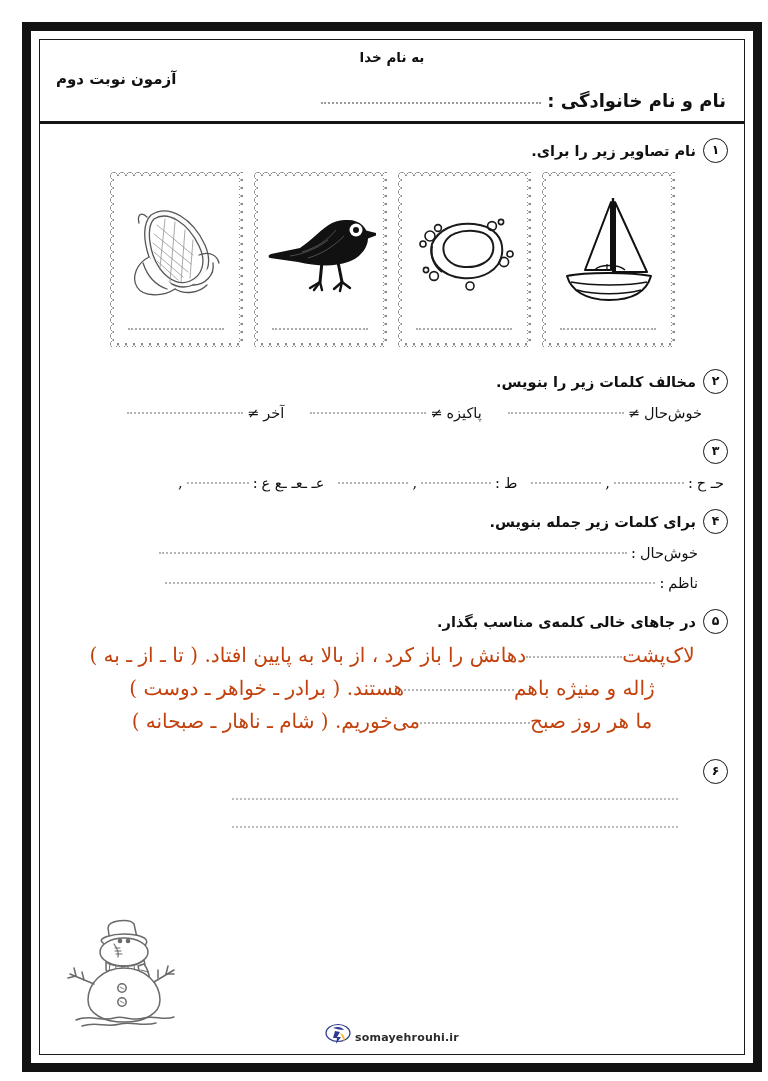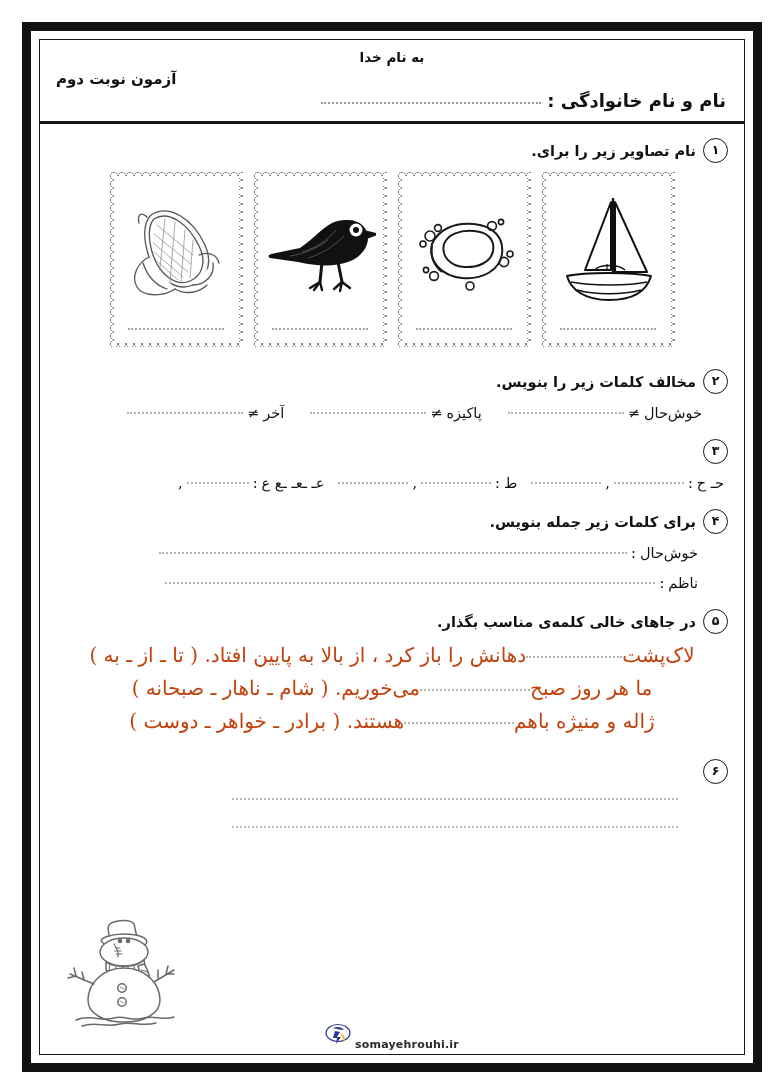--- a/index.html
+++ b/index.html
@@ -139,21 +139,21 @@
     margin-right:auto;margin-left:auto;
     transform:translateX(64px);
   }
   .snowman{
     position:absolute;left:22px;bottom:22px;
     width:122px;height:124px;
   }
   
   .watermark{
     position:absolute;left:0;right:0;bottom:3px;
-    display:flex;align-items:flex-end;justify-content:center;gap:4px;
+    display:flex;align-items:center;justify-content:center;gap:4px;
     direction:ltr;
   }
   .wm-text{
     font-size:11px;font-weight:bold;color:#2b2b2b;
     font-family:"DejaVu Sans","Liberation Sans",sans-serif;
     letter-spacing:.2px;
   }
 </style>
 </head>
 <body>
@@ -367,27 +367,27 @@
         <span class="q-num">۵</span>
         <span class="q-text">در جاهای خالی کلمه‌ی مناسب بگذار.</span>
       </div>
 
       <div class="sent">
         <span>لاک‌پشت</span><span class="dots" style="width:96px;"></span><span>دهانش را باز کرد ، از بالا به پایین افتاد.</span>
         <span>( تا ـ از ـ به )</span>
       </div>
 
       <div class="sent">
+        <span>ژاله و منیژه باهم</span><span class="dots" style="width:110px;"></span><span>هستند.</span>
+        <span>( برادر ـ خواهر ـ دوست )</span>
+      </div>
+
+      <div class="sent">
         <span>ما هر روز صبح</span><span class="dots" style="width:110px;"></span><span>می‌خوریم.</span>
         <span>( شام ـ ناهار ـ صبحانه )</span>
-      </div>
-
-      <div class="sent">
-        <span>ژاله و منیژه باهم</span><span class="dots" style="width:110px;"></span><span>هستند.</span>
-        <span>( برادر ـ خواهر ـ دوست )</span>
       </div>
 
       <div class="q-row" style="margin-top:26px;">
         <span class="q-num">۶</span>
       </div>
       <div class="q6-lines">
         <div class="q6-line"></div>
         <div class="q6-line"></div>
       </div>
 

